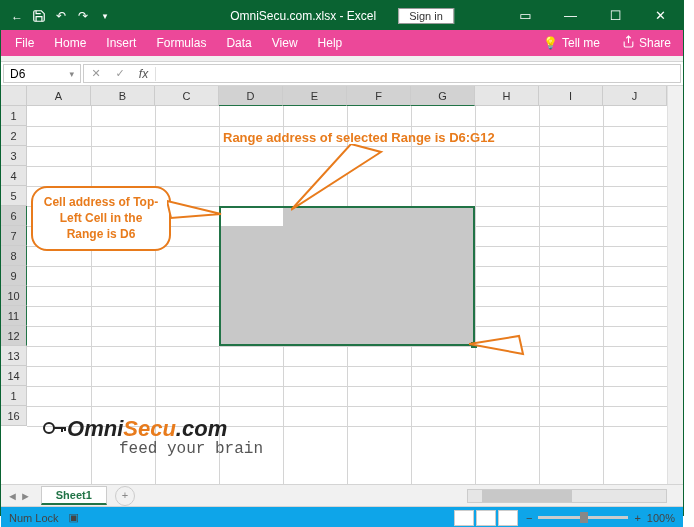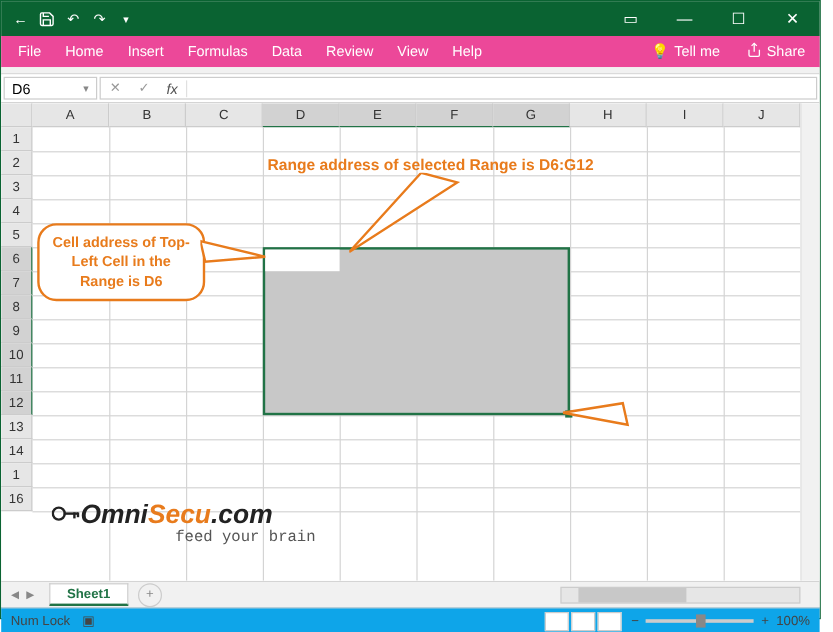--- a/index.html
+++ b/index.html
@@ -52,21 +52,21 @@
   
   .callout { position: absolute; border: 2px solid #e87b1c; border-radius: 16px; background: #fff; padding: 6px 10px; font-size: 12px; color: #e87b1c; font-weight: bold; text-align: center; line-height: 1.35; }
   .callout-text { position: absolute; color: #e87b1c; font-weight: bold; font-size: 13px; }
   .tail { position: absolute; }
 
   
   .logo { position: absolute; left: 42px; top: 330px; width: 220px; }
   .logo-main { font-family: Georgia, serif; font-size: 22px; font-style: italic; color: #222; font-weight:bold;}
   .logo-key { display: inline-block; transform: translateY(2px); }
   .logo-orange { color: #e87b1c; }
-  .logo-tag { font-family: 'Courier New', monospace; font-size: 13px; color: #555; text-align: right; margin-top:-2px; }
+  .logo-tag { font-family: 'Courier New', monospace; font-size: 16px; color: #555; text-align: right; margin-top:-2px; }
 
   
   .sheet-bar { height: 22px; border-top: 1px solid #d4d4d4; display: flex; align-items: center; background: #f1f1f1; font-size: 11px; }
   .sheet-nav { display: flex; padding: 0 6px; gap: 2px; color: #888; }
   .sheet-tab { background: #fff; border: 1px solid #ccc; border-bottom: 2px solid #217346; padding: 2px 14px; margin-left: 4px; font-weight: bold; color: #217346; }
   .sheet-add { width: 20px; height: 20px; border: 1px solid #ccc; border-radius: 50%; margin-left: 8px; text-align: center; line-height: 17px; color: #888; }
   .sheet-bar .hspacer { flex: 1; }
   .hscroll-area { width: 200px; height: 14px; background: #e6e6e6; margin-right: 16px; position: relative; border: 1px solid #ccc; }
   .hscroll-thumb { position: absolute; left: 14px; top: 0; bottom: 0; width: 90px; background: #c8c8c8; }
 
@@ -91,35 +91,38 @@
         <svg width="14" height="14" viewBox="0 0 24 24" fill="none" stroke="#fff" stroke-width="2">
             <path d="M19 21H5a2 2 0 0 1-2-2V5a2 2 0 0 1 2-2h11l5 5v11a2 2 0 0 1-2 2z"></path>
             <polyline points="17 21 17 13 7 13 7 21"></polyline>
             <polyline points="7 3 7 8 15 8"></polyline>
           </svg>
       </span>
       <span class="icon">↶</span>
       <span class="icon">↷</span>
       <span class="icon" style="font-size:9px;">▾</span>
     </div>
+    <div class="title-center">
+      <span>OmniSecu.com.xlsx - Excel</span>
+      <button class="signin-btn">Sign in</button>
+    </div>
     <div class="win-controls">
       <div>▭</div>
       <div>—</div>
       <div>☐</div>
       <div>✕</div>
     </div>
   </div>
 
   <div class="ribbon-tabs">
     <div class="tab">File</div>
     <div class="tab">Home</div>
     <div class="tab">Insert</div>
     <div class="tab">Formulas</div>
     <div class="tab">Data</div>
-    <div class="tab">Review</div>
     <div class="tab">View</div>
     <div class="tab">Help</div>
     <div class="spacer"></div>
     <div class="right">
       <span>💡</span>
       <span>Tell me</span>
       <span style="width:14px"></span>
       <span>
         <svg width="13" height="13" viewBox="0 0 24 24" fill="none" stroke="#fff" stroke-width="2">
             <path d="M4 12v8a2 2 0 0 0 2 2h12a2 2 0 0 0 2-2v-8"></path>

